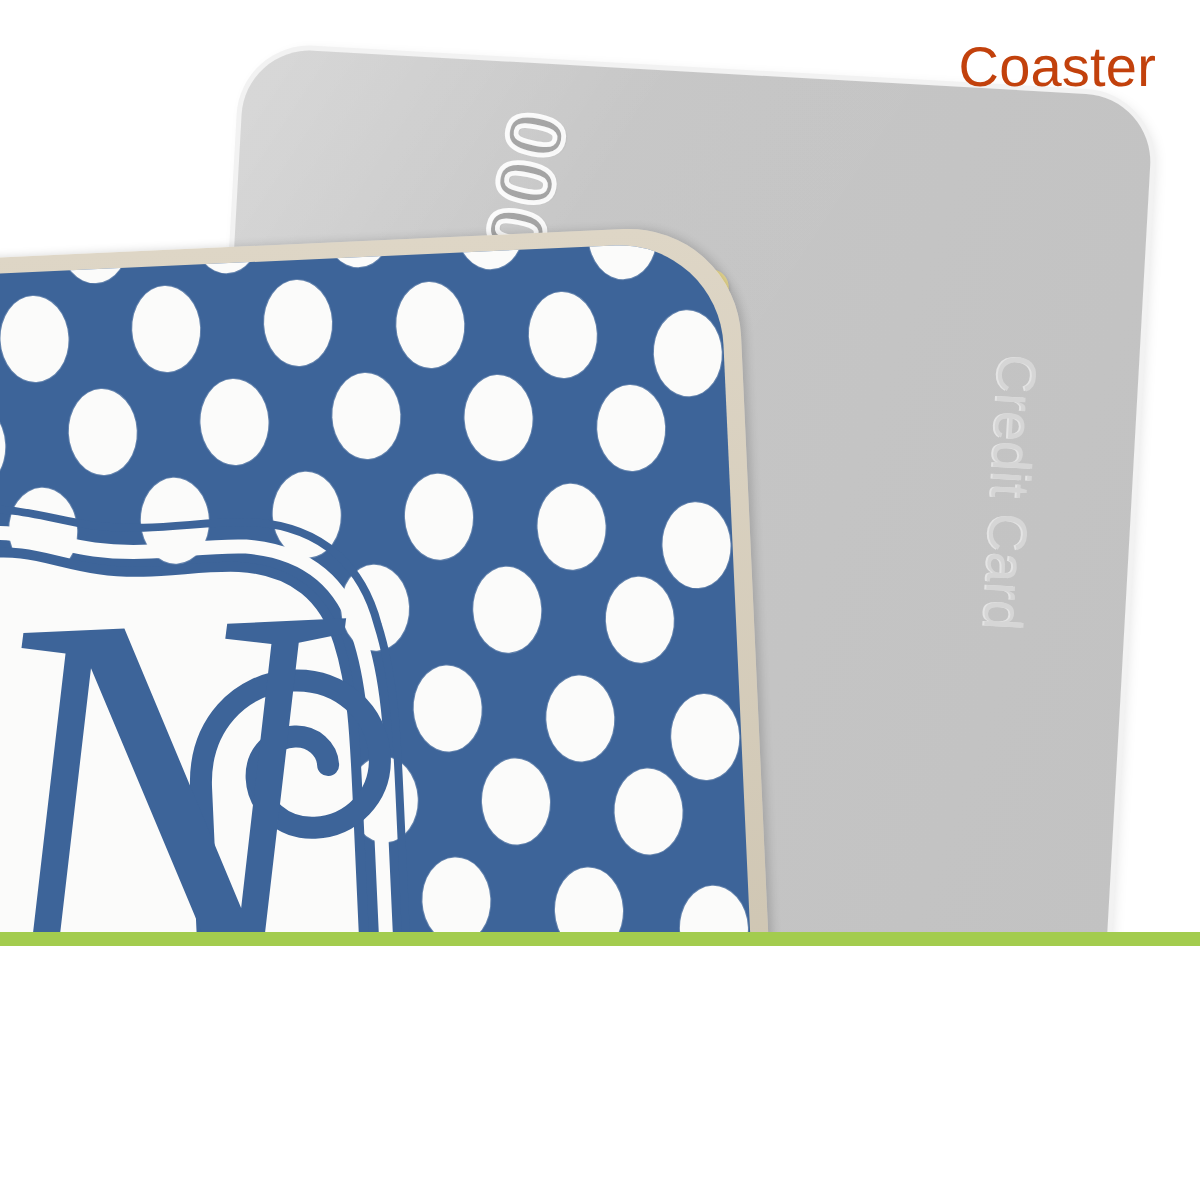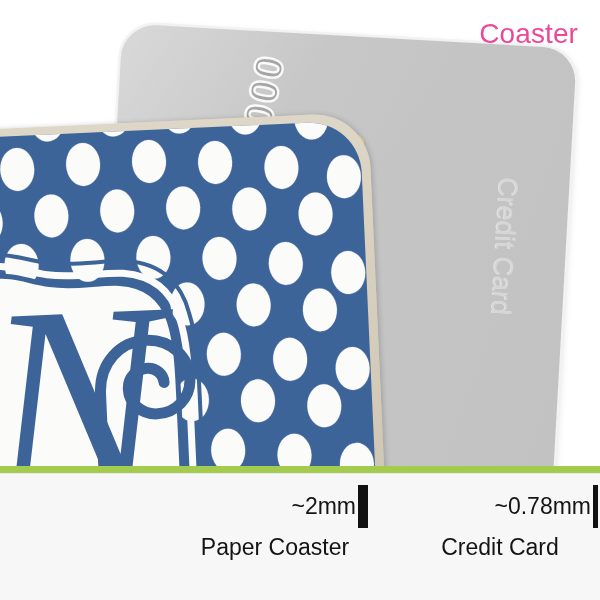--- a/index.html
+++ b/index.html
@@ -11,21 +11,21 @@
   }
   #stage{position:absolute;inset:0;width:600px;height:600px;overflow:hidden;background:#ffffff;}
 
   
   .scene{position:absolute;left:0;top:0;width:600px;height:473px;overflow:hidden;background:#ffffff;}
 
   .title{
     position:absolute;right:22px;top:16px;
     text-align:right;
     font-size:28px;line-height:1.32;
-    color:#ec4899;
+    color:#c2410c;
     letter-spacing:.1px;
     white-space:pre-line;
   }
 
   
   .cardwrap{
     position:absolute;left:120px;top:26px;width:470px;height:470px;
     transform:rotate(3.2deg);
     transform-origin:10% 10%;
   }
@@ -281,32 +281,14 @@
 
         <div class="mono">N</div>
       </div>
     </div>
 
     <div class="title"><span>Coaster</span><br></div>
   </div>
 
   <div class="greenband"></div>
 
-  <div class="panel">
-
-    <div class="measure" id="m-coaster">
-      <div class="row">
-        <span class="mlabel">~2mm</span>
-        <span class="bar thick"></span>
-      </div>
-      <div class="mcaption">Paper Coaster</div>
-    </div>
-
-    <div class="measure" id="m-card">
-      <div class="row">
-        <span class="mlabel">~0.78mm</span>
-        <span class="bar thin"></span>
-      </div>
-      <div class="mcaption">Credit Card</div>
-    </div>
-  </div>
 
 </div>
 
 </body></html>

